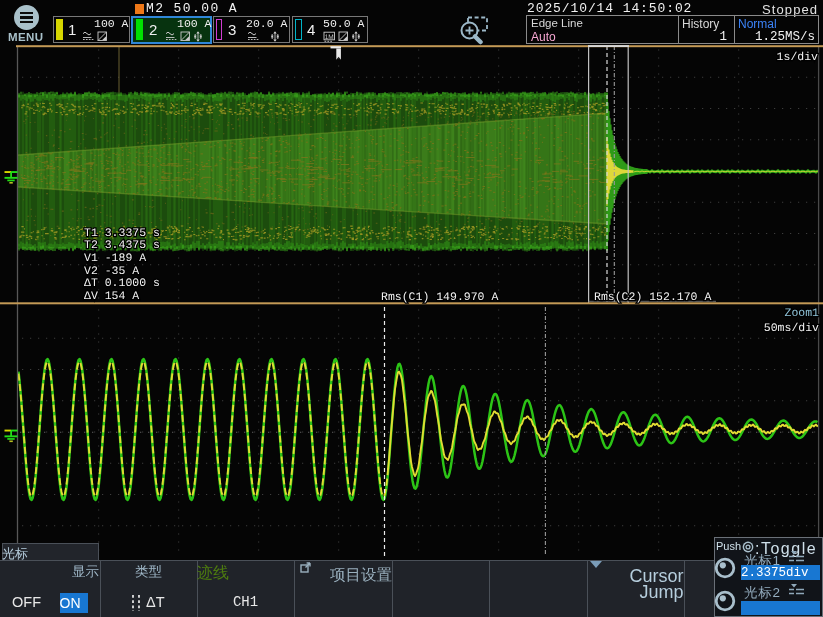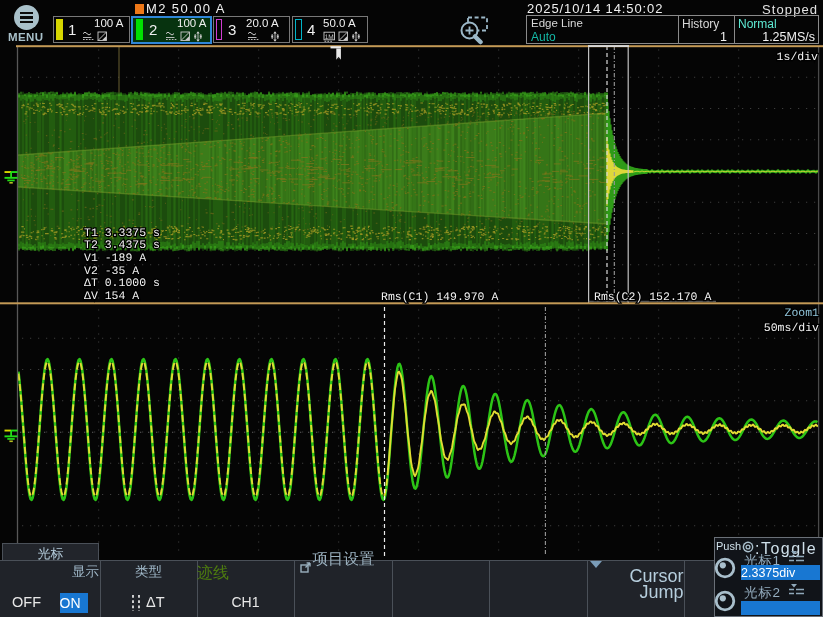--- a/index.html
+++ b/index.html
@@ -1,19 +1,19 @@
 <!DOCTYPE html>
 <html><head><meta charset="utf-8"><style>
 *{margin:0;padding:0;box-sizing:border-box}
 body{filter:grayscale(0.001)}
 svg text{text-rendering:geometricPrecision}
 html,body{width:823px;height:617px;background:#050505;overflow:hidden;position:relative;
 font-family:"Liberation Sans",sans-serif}
 .ab{position:absolute}
-.mono{font-family:Liberation Sans, sans-serif}
+.mono{font-family:Liberation Mono, monospace}
 </style></head><body>
 <svg width="823" height="617" viewBox="0 0 823 617" style="position:absolute;left:0;top:0">
     <path d="M98 50h1.2M98 58h1.2M98 66h1.2M98 74h1.2M98 82h1.2M98 90h1.2M98 98h1.2M98 106h1.2M98 114h1.2M98 122h1.2M98 130h1.2M98 138h1.2M98 146h1.2M98 154h1.2M98 162h1.2M98 170h1.2M98 178h1.2M98 186h1.2M98 194h1.2M98 202h1.2M98 210h1.2M98 218h1.2M98 226h1.2M98 234h1.2M98 242h1.2M98 250h1.2M98 258h1.2M98 266h1.2M98 274h1.2M98 282h1.2M98 290h1.2M98 298h1.2M98 310h1.2M98 318h1.2M98 326h1.2M98 334h1.2M98 342h1.2M98 350h1.2M98 358h1.2M98 366h1.2M98 374h1.2M98 382h1.2M98 390h1.2M98 398h1.2M98 406h1.2M98 414h1.2M98 422h1.2M98 430h1.2M98 438h1.2M98 446h1.2M98 454h1.2M98 462h1.2M98 470h1.2M98 478h1.2M98 486h1.2M98 494h1.2M98 502h1.2M98 510h1.2M98 518h1.2M98 526h1.2M98 534h1.2M98 542h1.2M98 550h1.2M178 50h1.2M178 58h1.2M178 66h1.2M178 74h1.2M178 82h1.2M178 90h1.2M178 98h1.2M178 106h1.2M178 114h1.2M178 122h1.2M178 130h1.2M178 138h1.2M178 146h1.2M178 154h1.2M178 162h1.2M178 170h1.2M178 178h1.2M178 186h1.2M178 194h1.2M178 202h1.2M178 210h1.2M178 218h1.2M178 226h1.2M178 234h1.2M178 242h1.2M178 250h1.2M178 258h1.2M178 266h1.2M178 274h1.2M178 282h1.2M178 290h1.2M178 298h1.2M178 310h1.2M178 318h1.2M178 326h1.2M178 334h1.2M178 342h1.2M178 350h1.2M178 358h1.2M178 366h1.2M178 374h1.2M178 382h1.2M178 390h1.2M178 398h1.2M178 406h1.2M178 414h1.2M178 422h1.2M178 430h1.2M178 438h1.2M178 446h1.2M178 454h1.2M178 462h1.2M178 470h1.2M178 478h1.2M178 486h1.2M178 494h1.2M178 502h1.2M178 510h1.2M178 518h1.2M178 526h1.2M178 534h1.2M178 542h1.2M178 550h1.2M258 50h1.2M258 58h1.2M258 66h1.2M258 74h1.2M258 82h1.2M258 90h1.2M258 98h1.2M258 106h1.2M258 114h1.2M258 122h1.2M258 130h1.2M258 138h1.2M258 146h1.2M258 154h1.2M258 162h1.2M258 170h1.2M258 178h1.2M258 186h1.2M258 194h1.2M258 202h1.2M258 210h1.2M258 218h1.2M258 226h1.2M258 234h1.2M258 242h1.2M258 250h1.2M258 258h1.2M258 266h1.2M258 274h1.2M258 282h1.2M258 290h1.2M258 298h1.2M258 310h1.2M258 318h1.2M258 326h1.2M258 334h1.2M258 342h1.2M258 350h1.2M258 358h1.2M258 366h1.2M258 374h1.2M258 382h1.2M258 390h1.2M258 398h1.2M258 406h1.2M258 414h1.2M258 422h1.2M258 430h1.2M258 438h1.2M258 446h1.2M258 454h1.2M258 462h1.2M258 470h1.2M258 478h1.2M258 486h1.2M258 494h1.2M258 502h1.2M258 510h1.2M258 518h1.2M258 526h1.2M258 534h1.2M258 542h1.2M258 550h1.2M338 50h1.2M338 58h1.2M338 66h1.2M338 74h1.2M338 82h1.2M338 90h1.2M338 98h1.2M338 106h1.2M338 114h1.2M338 122h1.2M338 130h1.2M338 138h1.2M338 146h1.2M338 154h1.2M338 162h1.2M338 170h1.2M338 178h1.2M338 186h1.2M338 194h1.2M338 202h1.2M338 210h1.2M338 218h1.2M338 226h1.2M338 234h1.2M338 242h1.2M338 250h1.2M338 258h1.2M338 266h1.2M338 274h1.2M338 282h1.2M338 290h1.2M338 298h1.2M338 310h1.2M338 318h1.2M338 326h1.2M338 334h1.2M338 342h1.2M338 350h1.2M338 358h1.2M338 366h1.2M338 374h1.2M338 382h1.2M338 390h1.2M338 398h1.2M338 406h1.2M338 414h1.2M338 422h1.2M338 430h1.2M338 438h1.2M338 446h1.2M338 454h1.2M338 462h1.2M338 470h1.2M338 478h1.2M338 486h1.2M338 494h1.2M338 502h1.2M338 510h1.2M338 518h1.2M338 526h1.2M338 534h1.2M338 542h1.2M338 550h1.2M418 50h1.2M418 58h1.2M418 66h1.2M418 74h1.2M418 82h1.2M418 90h1.2M418 98h1.2M418 106h1.2M418 114h1.2M418 122h1.2M418 130h1.2M418 138h1.2M418 146h1.2M418 154h1.2M418 162h1.2M418 170h1.2M418 178h1.2M418 186h1.2M418 194h1.2M418 202h1.2M418 210h1.2M418 218h1.2M418 226h1.2M418 234h1.2M418 242h1.2M418 250h1.2M418 258h1.2M418 266h1.2M418 274h1.2M418 282h1.2M418 290h1.2M418 298h1.2M418 310h1.2M418 318h1.2M418 326h1.2M418 334h1.2M418 342h1.2M418 350h1.2M418 358h1.2M418 366h1.2M418 374h1.2M418 382h1.2M418 390h1.2M418 398h1.2M418 406h1.2M418 414h1.2M418 422h1.2M418 430h1.2M418 438h1.2M418 446h1.2M418 454h1.2M418 462h1.2M418 470h1.2M418 478h1.2M418 486h1.2M418 494h1.2M418 502h1.2M418 510h1.2M418 518h1.2M418 526h1.2M418 534h1.2M418 542h1.2M418 550h1.2M498 50h1.2M498 58h1.2M498 66h1.2M498 74h1.2M498 82h1.2M498 90h1.2M498 98h1.2M498 106h1.2M498 114h1.2M498 122h1.2M498 130h1.2M498 138h1.2M498 146h1.2M498 154h1.2M498 162h1.2M498 170h1.2M498 178h1.2M498 186h1.2M498 194h1.2M498 202h1.2M498 210h1.2M498 218h1.2M498 226h1.2M498 234h1.2M498 242h1.2M498 250h1.2M498 258h1.2M498 266h1.2M498 274h1.2M498 282h1.2M498 290h1.2M498 298h1.2M498 310h1.2M498 318h1.2M498 326h1.2M498 334h1.2M498 342h1.2M498 350h1.2M498 358h1.2M498 366h1.2M498 374h1.2M498 382h1.2M498 390h1.2M498 398h1.2M498 406h1.2M498 414h1.2M498 422h1.2M498 430h1.2M498 438h1.2M498 446h1.2M498 454h1.2M498 462h1.2M498 470h1.2M498 478h1.2M498 486h1.2M498 494h1.2M498 502h1.2M498 510h1.2M498 518h1.2M498 526h1.2M498 534h1.2M498 542h1.2M498 550h1.2M578 50h1.2M578 58h1.2M578 66h1.2M578 74h1.2M578 82h1.2M578 90h1.2M578 98h1.2M578 106h1.2M578 114h1.2M578 122h1.2M578 130h1.2M578 138h1.2M578 146h1.2M578 154h1.2M578 162h1.2M578 170h1.2M578 178h1.2M578 186h1.2M578 194h1.2M578 202h1.2M578 210h1.2M578 218h1.2M578 226h1.2M578 234h1.2M578 242h1.2M578 250h1.2M578 258h1.2M578 266h1.2M578 274h1.2M578 282h1.2M578 290h1.2M578 298h1.2M578 310h1.2M578 318h1.2M578 326h1.2M578 334h1.2M578 342h1.2M578 350h1.2M578 358h1.2M578 366h1.2M578 374h1.2M578 382h1.2M578 390h1.2M578 398h1.2M578 406h1.2M578 414h1.2M578 422h1.2M578 430h1.2M578 438h1.2M578 446h1.2M578 454h1.2M578 462h1.2M578 470h1.2M578 478h1.2M578 486h1.2M578 494h1.2M578 502h1.2M578 510h1.2M578 518h1.2M578 526h1.2M578 534h1.2M578 542h1.2M578 550h1.2M658 50h1.2M658 58h1.2M658 66h1.2M658 74h1.2M658 82h1.2M658 90h1.2M658 98h1.2M658 106h1.2M658 114h1.2M658 122h1.2M658 130h1.2M658 138h1.2M658 146h1.2M658 154h1.2M658 162h1.2M658 170h1.2M658 178h1.2M658 186h1.2M658 194h1.2M658 202h1.2M658 210h1.2M658 218h1.2M658 226h1.2M658 234h1.2M658 242h1.2M658 250h1.2M658 258h1.2M658 266h1.2M658 274h1.2M658 282h1.2M658 290h1.2M658 298h1.2M658 310h1.2M658 318h1.2M658 326h1.2M658 334h1.2M658 342h1.2M658 350h1.2M658 358h1.2M658 366h1.2M658 374h1.2M658 382h1.2M658 390h1.2M658 398h1.2M658 406h1.2M658 414h1.2M658 422h1.2M658 430h1.2M658 438h1.2M658 446h1.2M658 454h1.2M658 462h1.2M658 470h1.2M658 478h1.2M658 486h1.2M658 494h1.2M658 502h1.2M658 510h1.2M658 518h1.2M658 526h1.2M658 534h1.2M658 542h1.2M658 550h1.2M738 50h1.2M738 58h1.2M738 66h1.2M738 74h1.2M738 82h1.2M738 90h1.2M738 98h1.2M738 106h1.2M738 114h1.2M738 122h1.2M738 130h1.2M738 138h1.2M738 146h1.2M738 154h1.2M738 162h1.2M738 170h1.2M738 178h1.2M738 186h1.2M738 194h1.2M738 202h1.2M738 210h1.2M738 218h1.2M738 226h1.2M738 234h1.2M738 242h1.2M738 250h1.2M738 258h1.2M738 266h1.2M738 274h1.2M738 282h1.2M738 290h1.2M738 298h1.2M738 310h1.2M738 318h1.2M738 326h1.2M738 334h1.2M738 342h1.2M738 350h1.2M738 358h1.2M738 366h1.2M738 374h1.2M738 382h1.2M738 390h1.2M738 398h1.2M738 406h1.2M738 414h1.2M738 422h1.2M738 430h1.2M738 438h1.2M738 446h1.2M738 454h1.2M738 462h1.2M738 470h1.2M738 478h1.2M738 486h1.2M738 494h1.2M738 502h1.2M738 510h1.2M738 518h1.2M738 526h1.2M738 534h1.2M738 542h1.2M738 550h1.2M22 77.2h1.2M30 77.2h1.2M38 77.2h1.2M46 77.2h1.2M54 77.2h1.2M62 77.2h1.2M70 77.2h1.2M78 77.2h1.2M86 77.2h1.2M94 77.2h1.2M102 77.2h1.2M110 77.2h1.2M118 77.2h1.2M126 77.2h1.2M134 77.2h1.2M142 77.2h1.2M150 77.2h1.2M158 77.2h1.2M166 77.2h1.2M174 77.2h1.2M182 77.2h1.2M190 77.2h1.2M198 77.2h1.2M206 77.2h1.2M214 77.2h1.2M222 77.2h1.2M230 77.2h1.2M238 77.2h1.2M246 77.2h1.2M254 77.2h1.2M262 77.2h1.2M270 77.2h1.2M278 77.2h1.2M286 77.2h1.2M294 77.2h1.2M302 77.2h1.2M310 77.2h1.2M318 77.2h1.2M326 77.2h1.2M334 77.2h1.2M342 77.2h1.2M350 77.2h1.2M358 77.2h1.2M366 77.2h1.2M374 77.2h1.2M382 77.2h1.2M390 77.2h1.2M398 77.2h1.2M406 77.2h1.2M414 77.2h1.2M422 77.2h1.2M430 77.2h1.2M438 77.2h1.2M446 77.2h1.2M454 77.2h1.2M462 77.2h1.2M470 77.2h1.2M478 77.2h1.2M486 77.2h1.2M494 77.2h1.2M502 77.2h1.2M510 77.2h1.2M518 77.2h1.2M526 77.2h1.2M534 77.2h1.2M542 77.2h1.2M550 77.2h1.2M558 77.2h1.2M566 77.2h1.2M574 77.2h1.2M582 77.2h1.2M590 77.2h1.2M598 77.2h1.2M606 77.2h1.2M614 77.2h1.2M622 77.2h1.2M630 77.2h1.2M638 77.2h1.2M646 77.2h1.2M654 77.2h1.2M662 77.2h1.2M670 77.2h1.2M678 77.2h1.2M686 77.2h1.2M694 77.2h1.2M702 77.2h1.2M710 77.2h1.2M718 77.2h1.2M726 77.2h1.2M734 77.2h1.2M742 77.2h1.2M750 77.2h1.2M758 77.2h1.2M766 77.2h1.2M774 77.2h1.2M782 77.2h1.2M790 77.2h1.2M798 77.2h1.2M806 77.2h1.2M814 77.2h1.2M22 108.5h1.2M30 108.5h1.2M38 108.5h1.2M46 108.5h1.2M54 108.5h1.2M62 108.5h1.2M70 108.5h1.2M78 108.5h1.2M86 108.5h1.2M94 108.5h1.2M102 108.5h1.2M110 108.5h1.2M118 108.5h1.2M126 108.5h1.2M134 108.5h1.2M142 108.5h1.2M150 108.5h1.2M158 108.5h1.2M166 108.5h1.2M174 108.5h1.2M182 108.5h1.2M190 108.5h1.2M198 108.5h1.2M206 108.5h1.2M214 108.5h1.2M222 108.5h1.2M230 108.5h1.2M238 108.5h1.2M246 108.5h1.2M254 108.5h1.2M262 108.5h1.2M270 108.5h1.2M278 108.5h1.2M286 108.5h1.2M294 108.5h1.2M302 108.5h1.2M310 108.5h1.2M318 108.5h1.2M326 108.5h1.2M334 108.5h1.2M342 108.5h1.2M350 108.5h1.2M358 108.5h1.2M366 108.5h1.2M374 108.5h1.2M382 108.5h1.2M390 108.5h1.2M398 108.5h1.2M406 108.5h1.2M414 108.5h1.2M422 108.5h1.2M430 108.5h1.2M438 108.5h1.2M446 108.5h1.2M454 108.5h1.2M462 108.5h1.2M470 108.5h1.2M478 108.5h1.2M486 108.5h1.2M494 108.5h1.2M502 108.5h1.2M510 108.5h1.2M518 108.5h1.2M526 108.5h1.2M534 108.5h1.2M542 108.5h1.2M550 108.5h1.2M558 108.5h1.2M566 108.5h1.2M574 108.5h1.2M582 108.5h1.2M590 108.5h1.2M598 108.5h1.2M606 108.5h1.2M614 108.5h1.2M622 108.5h1.2M630 108.5h1.2M638 108.5h1.2M646 108.5h1.2M654 108.5h1.2M662 108.5h1.2M670 108.5h1.2M678 108.5h1.2M686 108.5h1.2M694 108.5h1.2M702 108.5h1.2M710 108.5h1.2M718 108.5h1.2M726 108.5h1.2M734 108.5h1.2M742 108.5h1.2M750 108.5h1.2M758 108.5h1.2M766 108.5h1.2M774 108.5h1.2M782 108.5h1.2M790 108.5h1.2M798 108.5h1.2M806 108.5h1.2M814 108.5h1.2M22 139.8h1.2M30 139.8h1.2M38 139.8h1.2M46 139.8h1.2M54 139.8h1.2M62 139.8h1.2M70 139.8h1.2M78 139.8h1.2M86 139.8h1.2M94 139.8h1.2M102 139.8h1.2M110 139.8h1.2M118 139.8h1.2M126 139.8h1.2M134 139.8h1.2M142 139.8h1.2M150 139.8h1.2M158 139.8h1.2M166 139.8h1.2M174 139.8h1.2M182 139.8h1.2M190 139.8h1.2M198 139.8h1.2M206 139.8h1.2M214 139.8h1.2M222 139.8h1.2M230 139.8h1.2M238 139.8h1.2M246 139.8h1.2M254 139.8h1.2M262 139.8h1.2M270 139.8h1.2M278 139.8h1.2M286 139.8h1.2M294 139.8h1.2M302 139.8h1.2M310 139.8h1.2M318 139.8h1.2M326 139.8h1.2M334 139.8h1.2M342 139.8h1.2M350 139.8h1.2M358 139.8h1.2M366 139.8h1.2M374 139.8h1.2M382 139.8h1.2M390 139.8h1.2M398 139.8h1.2M406 139.8h1.2M414 139.8h1.2M422 139.8h1.2M430 139.8h1.2M438 139.8h1.2M446 139.8h1.2M454 139.8h1.2M462 139.8h1.2M470 139.8h1.2M478 139.8h1.2M486 139.8h1.2M494 139.8h1.2M502 139.8h1.2M510 139.8h1.2M518 139.8h1.2M526 139.8h1.2M534 139.8h1.2M542 139.8h1.2M550 139.8h1.2M558 139.8h1.2M566 139.8h1.2M574 139.8h1.2M582 139.8h1.2M590 139.8h1.2M598 139.8h1.2M606 139.8h1.2M614 139.8h1.2M622 139.8h1.2M630 139.8h1.2M638 139.8h1.2M646 139.8h1.2M654 139.8h1.2M662 139.8h1.2M670 139.8h1.2M678 139.8h1.2M686 139.8h1.2M694 139.8h1.2M702 139.8h1.2M710 139.8h1.2M718 139.8h1.2M726 139.8h1.2M734 139.8h1.2M742 139.8h1.2M750 139.8h1.2M758 139.8h1.2M766 139.8h1.2M774 139.8h1.2M782 139.8h1.2M790 139.8h1.2M798 139.8h1.2M806 139.8h1.2M814 139.8h1.2M22 171h1.2M30 171h1.2M38 171h1.2M46 171h1.2M54 171h1.2M62 171h1.2M70 171h1.2M78 171h1.2M86 171h1.2M94 171h1.2M102 171h1.2M110 171h1.2M118 171h1.2M126 171h1.2M134 171h1.2M142 171h1.2M150 171h1.2M158 171h1.2M166 171h1.2M174 171h1.2M182 171h1.2M190 171h1.2M198 171h1.2M206 171h1.2M214 171h1.2M222 171h1.2M230 171h1.2M238 171h1.2M246 171h1.2M254 171h1.2M262 171h1.2M270 171h1.2M278 171h1.2M286 171h1.2M294 171h1.2M302 171h1.2M310 171h1.2M318 171h1.2M326 171h1.2M334 171h1.2M342 171h1.2M350 171h1.2M358 171h1.2M366 171h1.2M374 171h1.2M382 171h1.2M390 171h1.2M398 171h1.2M406 171h1.2M414 171h1.2M422 171h1.2M430 171h1.2M438 171h1.2M446 171h1.2M454 171h1.2M462 171h1.2M470 171h1.2M478 171h1.2M486 171h1.2M494 171h1.2M502 171h1.2M510 171h1.2M518 171h1.2M526 171h1.2M534 171h1.2M542 171h1.2M550 171h1.2M558 171h1.2M566 171h1.2M574 171h1.2M582 171h1.2M590 171h1.2M598 171h1.2M606 171h1.2M614 171h1.2M622 171h1.2M630 171h1.2M638 171h1.2M646 171h1.2M654 171h1.2M662 171h1.2M670 171h1.2M678 171h1.2M686 171h1.2M694 171h1.2M702 171h1.2M710 171h1.2M718 171h1.2M726 171h1.2M734 171h1.2M742 171h1.2M750 171h1.2M758 171h1.2M766 171h1.2M774 171h1.2M782 171h1.2M790 171h1.2M798 171h1.2M806 171h1.2M814 171h1.2M22 202.2h1.2M30 202.2h1.2M38 202.2h1.2M46 202.2h1.2M54 202.2h1.2M62 202.2h1.2M70 202.2h1.2M78 202.2h1.2M86 202.2h1.2M94 202.2h1.2M102 202.2h1.2M110 202.2h1.2M118 202.2h1.2M126 202.2h1.2M134 202.2h1.2M142 202.2h1.2M150 202.2h1.2M158 202.2h1.2M166 202.2h1.2M174 202.2h1.2M182 202.2h1.2M190 202.2h1.2M198 202.2h1.2M206 202.2h1.2M214 202.2h1.2M222 202.2h1.2M230 202.2h1.2M238 202.2h1.2M246 202.2h1.2M254 202.2h1.2M262 202.2h1.2M270 202.2h1.2M278 202.2h1.2M286 202.2h1.2M294 202.2h1.2M302 202.2h1.2M310 202.2h1.2M318 202.2h1.2M326 202.2h1.2M334 202.2h1.2M342 202.2h1.2M350 202.2h1.2M358 202.2h1.2M366 202.2h1.2M374 202.2h1.2M382 202.2h1.2M390 202.2h1.2M398 202.2h1.2M406 202.2h1.2M414 202.2h1.2M422 202.2h1.2M430 202.2h1.2M438 202.2h1.2M446 202.2h1.2M454 202.2h1.2M462 202.2h1.2M470 202.2h1.2M478 202.2h1.2M486 202.2h1.2M494 202.2h1.2M502 202.2h1.2M510 202.2h1.2M518 202.2h1.2M526 202.2h1.2M534 202.2h1.2M542 202.2h1.2M550 202.2h1.2M558 202.2h1.2M566 202.2h1.2M574 202.2h1.2M582 202.2h1.2M590 202.2h1.2M598 202.2h1.2M606 202.2h1.2M614 202.2h1.2M622 202.2h1.2M630 202.2h1.2M638 202.2h1.2M646 202.2h1.2M654 202.2h1.2M662 202.2h1.2M670 202.2h1.2M678 202.2h1.2M686 202.2h1.2M694 202.2h1.2M702 202.2h1.2M710 202.2h1.2M718 202.2h1.2M726 202.2h1.2M734 202.2h1.2M742 202.2h1.2M750 202.2h1.2M758 202.2h1.2M766 202.2h1.2M774 202.2h1.2M782 202.2h1.2M790 202.2h1.2M798 202.2h1.2M806 202.2h1.2M814 202.2h1.2M22 233.5h1.2M30 233.5h1.2M38 233.5h1.2M46 233.5h1.2M54 233.5h1.2M62 233.5h1.2M70 233.5h1.2M78 233.5h1.2M86 233.5h1.2M94 233.5h1.2M102 233.5h1.2M110 233.5h1.2M118 233.5h1.2M126 233.5h1.2M134 233.5h1.2M142 233.5h1.2M150 233.5h1.2M158 233.5h1.2M166 233.5h1.2M174 233.5h1.2M182 233.5h1.2M190 233.5h1.2M198 233.5h1.2M206 233.5h1.2M214 233.5h1.2M222 233.5h1.2M230 233.5h1.2M238 233.5h1.2M246 233.5h1.2M254 233.5h1.2M262 233.5h1.2M270 233.5h1.2M278 233.5h1.2M286 233.5h1.2M294 233.5h1.2M302 233.5h1.2M310 233.5h1.2M318 233.5h1.2M326 233.5h1.2M334 233.5h1.2M342 233.5h1.2M350 233.5h1.2M358 233.5h1.2M366 233.5h1.2M374 233.5h1.2M382 233.5h1.2M390 233.5h1.2M398 233.5h1.2M406 233.5h1.2M414 233.5h1.2M422 233.5h1.2M430 233.5h1.2M438 233.5h1.2M446 233.5h1.2M454 233.5h1.2M462 233.5h1.2M470 233.5h1.2M478 233.5h1.2M486 233.5h1.2M494 233.5h1.2M502 233.5h1.2M510 233.5h1.2M518 233.5h1.2M526 233.5h1.2M534 233.5h1.2M542 233.5h1.2M550 233.5h1.2M558 233.5h1.2M566 233.5h1.2M574 233.5h1.2M582 233.5h1.2M590 233.5h1.2M598 233.5h1.2M606 233.5h1.2M614 233.5h1.2M622 233.5h1.2M630 233.5h1.2M638 233.5h1.2M646 233.5h1.2M654 233.5h1.2M662 233.5h1.2M670 233.5h1.2M678 233.5h1.2M686 233.5h1.2M694 233.5h1.2M702 233.5h1.2M710 233.5h1.2M718 233.5h1.2M726 233.5h1.2M734 233.5h1.2M742 233.5h1.2M750 233.5h1.2M758 233.5h1.2M766 233.5h1.2M774 233.5h1.2M782 233.5h1.2M790 233.5h1.2M798 233.5h1.2M806 233.5h1.2M814 233.5h1.2M22 264.8h1.2M30 264.8h1.2M38 264.8h1.2M46 264.8h1.2M54 264.8h1.2M62 264.8h1.2M70 264.8h1.2M78 264.8h1.2M86 264.8h1.2M94 264.8h1.2M102 264.8h1.2M110 264.8h1.2M118 264.8h1.2M126 264.8h1.2M134 264.8h1.2M142 264.8h1.2M150 264.8h1.2M158 264.8h1.2M166 264.8h1.2M174 264.8h1.2M182 264.8h1.2M190 264.8h1.2M198 264.8h1.2M206 264.8h1.2M214 264.8h1.2M222 264.8h1.2M230 264.8h1.2M238 264.8h1.2M246 264.8h1.2M254 264.8h1.2M262 264.8h1.2M270 264.8h1.2M278 264.8h1.2M286 264.8h1.2M294 264.8h1.2M302 264.8h1.2M310 264.8h1.2M318 264.8h1.2M326 264.8h1.2M334 264.8h1.2M342 264.8h1.2M350 264.8h1.2M358 264.8h1.2M366 264.8h1.2M374 264.8h1.2M382 264.8h1.2M390 264.8h1.2M398 264.8h1.2M406 264.8h1.2M414 264.8h1.2M422 264.8h1.2M430 264.8h1.2M438 264.8h1.2M446 264.8h1.2M454 264.8h1.2M462 264.8h1.2M470 264.8h1.2M478 264.8h1.2M486 264.8h1.2M494 264.8h1.2M502 264.8h1.2M510 264.8h1.2M518 264.8h1.2M526 264.8h1.2M534 264.8h1.2M542 264.8h1.2M550 264.8h1.2M558 264.8h1.2M566 264.8h1.2M574 264.8h1.2M582 264.8h1.2M590 264.8h1.2M598 264.8h1.2M606 264.8h1.2M614 264.8h1.2M622 264.8h1.2M630 264.8h1.2M638 264.8h1.2M646 264.8h1.2M654 264.8h1.2M662 264.8h1.2M670 264.8h1.2M678 264.8h1.2M686 264.8h1.2M694 264.8h1.2M702 264.8h1.2M710 264.8h1.2M718 264.8h1.2M726 264.8h1.2M734 264.8h1.2M742 264.8h1.2M750 264.8h1.2M758 264.8h1.2M766 264.8h1.2M774 264.8h1.2M782 264.8h1.2M790 264.8h1.2M798 264.8h1.2M806 264.8h1.2M814 264.8h1.2M22 338.2h1.2M30 338.2h1.2M38 338.2h1.2M46 338.2h1.2M54 338.2h1.2M62 338.2h1.2M70 338.2h1.2M78 338.2h1.2M86 338.2h1.2M94 338.2h1.2M102 338.2h1.2M110 338.2h1.2M118 338.2h1.2M126 338.2h1.2M134 338.2h1.2M142 338.2h1.2M150 338.2h1.2M158 338.2h1.2M166 338.2h1.2M174 338.2h1.2M182 338.2h1.2M190 338.2h1.2M198 338.2h1.2M206 338.2h1.2M214 338.2h1.2M222 338.2h1.2M230 338.2h1.2M238 338.2h1.2M246 338.2h1.2M254 338.2h1.2M262 338.2h1.2M270 338.2h1.2M278 338.2h1.2M286 338.2h1.2M294 338.2h1.2M302 338.2h1.2M310 338.2h1.2M318 338.2h1.2M326 338.2h1.2M334 338.2h1.2M342 338.2h1.2M350 338.2h1.2M358 338.2h1.2M366 338.2h1.2M374 338.2h1.2M382 338.2h1.2M390 338.2h1.2M398 338.2h1.2M406 338.2h1.2M414 338.2h1.2M422 338.2h1.2M430 338.2h1.2M438 338.2h1.2M446 338.2h1.2M454 338.2h1.2M462 338.2h1.2M470 338.2h1.2M478 338.2h1.2M486 338.2h1.2M494 338.2h1.2M502 338.2h1.2M510 338.2h1.2M518 338.2h1.2M526 338.2h1.2M534 338.2h1.2M542 338.2h1.2M550 338.2h1.2M558 338.2h1.2M566 338.2h1.2M574 338.2h1.2M582 338.2h1.2M590 338.2h1.2M598 338.2h1.2M606 338.2h1.2M614 338.2h1.2M622 338.2h1.2M630 338.2h1.2M638 338.2h1.2M646 338.2h1.2M654 338.2h1.2M662 338.2h1.2M670 338.2h1.2M678 338.2h1.2M686 338.2h1.2M694 338.2h1.2M702 338.2h1.2M710 338.2h1.2M718 338.2h1.2M726 338.2h1.2M734 338.2h1.2M742 338.2h1.2M750 338.2h1.2M758 338.2h1.2M766 338.2h1.2M774 338.2h1.2M782 338.2h1.2M790 338.2h1.2M798 338.2h1.2M806 338.2h1.2M814 338.2h1.2M22 369.5h1.2M30 369.5h1.2M38 369.5h1.2M46 369.5h1.2M54 369.5h1.2M62 369.5h1.2M70 369.5h1.2M78 369.5h1.2M86 369.5h1.2M94 369.5h1.2M102 369.5h1.2M110 369.5h1.2M118 369.5h1.2M126 369.5h1.2M134 369.5h1.2M142 369.5h1.2M150 369.5h1.2M158 369.5h1.2M166 369.5h1.2M174 369.5h1.2M182 369.5h1.2M190 369.5h1.2M198 369.5h1.2M206 369.5h1.2M214 369.5h1.2M222 369.5h1.2M230 369.5h1.2M238 369.5h1.2M246 369.5h1.2M254 369.5h1.2M262 369.5h1.2M270 369.5h1.2M278 369.5h1.2M286 369.5h1.2M294 369.5h1.2M302 369.5h1.2M310 369.5h1.2M318 369.5h1.2M326 369.5h1.2M334 369.5h1.2M342 369.5h1.2M350 369.5h1.2M358 369.5h1.2M366 369.5h1.2M374 369.5h1.2M382 369.5h1.2M390 369.5h1.2M398 369.5h1.2M406 369.5h1.2M414 369.5h1.2M422 369.5h1.2M430 369.5h1.2M438 369.5h1.2M446 369.5h1.2M454 369.5h1.2M462 369.5h1.2M470 369.5h1.2M478 369.5h1.2M486 369.5h1.2M494 369.5h1.2M502 369.5h1.2M510 369.5h1.2M518 369.5h1.2M526 369.5h1.2M534 369.5h1.2M542 369.5h1.2M550 369.5h1.2M558 369.5h1.2M566 369.5h1.2M574 369.5h1.2M582 369.5h1.2M590 369.5h1.2M598 369.5h1.2M606 369.5h1.2M614 369.5h1.2M622 369.5h1.2M630 369.5h1.2M638 369.5h1.2M646 369.5h1.2M654 369.5h1.2M662 369.5h1.2M670 369.5h1.2M678 369.5h1.2M686 369.5h1.2M694 369.5h1.2M702 369.5h1.2M710 369.5h1.2M718 369.5h1.2M726 369.5h1.2M734 369.5h1.2M742 369.5h1.2M750 369.5h1.2M758 369.5h1.2M766 369.5h1.2M774 369.5h1.2M782 369.5h1.2M790 369.5h1.2M798 369.5h1.2M806 369.5h1.2M814 369.5h1.2M22 400.8h1.2M30 400.8h1.2M38 400.8h1.2M46 400.8h1.2M54 400.8h1.2M62 400.8h1.2M70 400.8h1.2M78 400.8h1.2M86 400.8h1.2M94 400.8h1.2M102 400.8h1.2M110 400.8h1.2M118 400.8h1.2M126 400.8h1.2M134 400.8h1.2M142 400.8h1.2M150 400.8h1.2M158 400.8h1.2M166 400.8h1.2M174 400.8h1.2M182 400.8h1.2M190 400.8h1.2M198 400.8h1.2M206 400.8h1.2M214 400.8h1.2M222 400.8h1.2M230 400.8h1.2M238 400.8h1.2M246 400.8h1.2M254 400.8h1.2M262 400.8h1.2M270 400.8h1.2M278 400.8h1.2M286 400.8h1.2M294 400.8h1.2M302 400.8h1.2M310 400.8h1.2M318 400.8h1.2M326 400.8h1.2M334 400.8h1.2M342 400.8h1.2M350 400.8h1.2M358 400.8h1.2M366 400.8h1.2M374 400.8h1.2M382 400.8h1.2M390 400.8h1.2M398 400.8h1.2M406 400.8h1.2M414 400.8h1.2M422 400.8h1.2M430 400.8h1.2M438 400.8h1.2M446 400.8h1.2M454 400.8h1.2M462 400.8h1.2M470 400.8h1.2M478 400.8h1.2M486 400.8h1.2M494 400.8h1.2M502 400.8h1.2M510 400.8h1.2M518 400.8h1.2M526 400.8h1.2M534 400.8h1.2M542 400.8h1.2M550 400.8h1.2M558 400.8h1.2M566 400.8h1.2M574 400.8h1.2M582 400.8h1.2M590 400.8h1.2M598 400.8h1.2M606 400.8h1.2M614 400.8h1.2M622 400.8h1.2M630 400.8h1.2M638 400.8h1.2M646 400.8h1.2M654 400.8h1.2M662 400.8h1.2M670 400.8h1.2M678 400.8h1.2M686 400.8h1.2M694 400.8h1.2M702 400.8h1.2M710 400.8h1.2M718 400.8h1.2M726 400.8h1.2M734 400.8h1.2M742 400.8h1.2M750 400.8h1.2M758 400.8h1.2M766 400.8h1.2M774 400.8h1.2M782 400.8h1.2M790 400.8h1.2M798 400.8h1.2M806 400.8h1.2M814 400.8h1.2M22 432h1.2M30 432h1.2M38 432h1.2M46 432h1.2M54 432h1.2M62 432h1.2M70 432h1.2M78 432h1.2M86 432h1.2M94 432h1.2M102 432h1.2M110 432h1.2M118 432h1.2M126 432h1.2M134 432h1.2M142 432h1.2M150 432h1.2M158 432h1.2M166 432h1.2M174 432h1.2M182 432h1.2M190 432h1.2M198 432h1.2M206 432h1.2M214 432h1.2M222 432h1.2M230 432h1.2M238 432h1.2M246 432h1.2M254 432h1.2M262 432h1.2M270 432h1.2M278 432h1.2M286 432h1.2M294 432h1.2M302 432h1.2M310 432h1.2M318 432h1.2M326 432h1.2M334 432h1.2M342 432h1.2M350 432h1.2M358 432h1.2M366 432h1.2M374 432h1.2M382 432h1.2M390 432h1.2M398 432h1.2M406 432h1.2M414 432h1.2M422 432h1.2M430 432h1.2M438 432h1.2M446 432h1.2M454 432h1.2M462 432h1.2M470 432h1.2M478 432h1.2M486 432h1.2M494 432h1.2M502 432h1.2M510 432h1.2M518 432h1.2M526 432h1.2M534 432h1.2M542 432h1.2M550 432h1.2M558 432h1.2M566 432h1.2M574 432h1.2M582 432h1.2M590 432h1.2M598 432h1.2M606 432h1.2M614 432h1.2M622 432h1.2M630 432h1.2M638 432h1.2M646 432h1.2M654 432h1.2M662 432h1.2M670 432h1.2M678 432h1.2M686 432h1.2M694 432h1.2M702 432h1.2M710 432h1.2M718 432h1.2M726 432h1.2M734 432h1.2M742 432h1.2M750 432h1.2M758 432h1.2M766 432h1.2M774 432h1.2M782 432h1.2M790 432h1.2M798 432h1.2M806 432h1.2M814 432h1.2M22 463.2h1.2M30 463.2h1.2M38 463.2h1.2M46 463.2h1.2M54 463.2h1.2M62 463.2h1.2M70 463.2h1.2M78 463.2h1.2M86 463.2h1.2M94 463.2h1.2M102 463.2h1.2M110 463.2h1.2M118 463.2h1.2M126 463.2h1.2M134 463.2h1.2M142 463.2h1.2M150 463.2h1.2M158 463.2h1.2M166 463.2h1.2M174 463.2h1.2M182 463.2h1.2M190 463.2h1.2M198 463.2h1.2M206 463.2h1.2M214 463.2h1.2M222 463.2h1.2M230 463.2h1.2M238 463.2h1.2M246 463.2h1.2M254 463.2h1.2M262 463.2h1.2M270 463.2h1.2M278 463.2h1.2M286 463.2h1.2M294 463.2h1.2M302 463.2h1.2M310 463.2h1.2M318 463.2h1.2M326 463.2h1.2M334 463.2h1.2M342 463.2h1.2M350 463.2h1.2M358 463.2h1.2M366 463.2h1.2M374 463.2h1.2M382 463.2h1.2M390 463.2h1.2M398 463.2h1.2M406 463.2h1.2M414 463.2h1.2M422 463.2h1.2M430 463.2h1.2M438 463.2h1.2M446 463.2h1.2M454 463.2h1.2M462 463.2h1.2M470 463.2h1.2M478 463.2h1.2M486 463.2h1.2M494 463.2h1.2M502 463.2h1.2M510 463.2h1.2M518 463.2h1.2M526 463.2h1.2M534 463.2h1.2M542 463.2h1.2M550 463.2h1.2M558 463.2h1.2M566 463.2h1.2M574 463.2h1.2M582 463.2h1.2M590 463.2h1.2M598 463.2h1.2M606 463.2h1.2M614 463.2h1.2M622 463.2h1.2M630 463.2h1.2M638 463.2h1.2M646 463.2h1.2M654 463.2h1.2M662 463.2h1.2M670 463.2h1.2M678 463.2h1.2M686 463.2h1.2M694 463.2h1.2M702 463.2h1.2M710 463.2h1.2M718 463.2h1.2M726 463.2h1.2M734 463.2h1.2M742 463.2h1.2M750 463.2h1.2M758 463.2h1.2M766 463.2h1.2M774 463.2h1.2M782 463.2h1.2M790 463.2h1.2M798 463.2h1.2M806 463.2h1.2M814 463.2h1.2M22 494.5h1.2M30 494.5h1.2M38 494.5h1.2M46 494.5h1.2M54 494.5h1.2M62 494.5h1.2M70 494.5h1.2M78 494.5h1.2M86 494.5h1.2M94 494.5h1.2M102 494.5h1.2M110 494.5h1.2M118 494.5h1.2M126 494.5h1.2M134 494.5h1.2M142 494.5h1.2M150 494.5h1.2M158 494.5h1.2M166 494.5h1.2M174 494.5h1.2M182 494.5h1.2M190 494.5h1.2M198 494.5h1.2M206 494.5h1.2M214 494.5h1.2M222 494.5h1.2M230 494.5h1.2M238 494.5h1.2M246 494.5h1.2M254 494.5h1.2M262 494.5h1.2M270 494.5h1.2M278 494.5h1.2M286 494.5h1.2M294 494.5h1.2M302 494.5h1.2M310 494.5h1.2M318 494.5h1.2M326 494.5h1.2M334 494.5h1.2M342 494.5h1.2M350 494.5h1.2M358 494.5h1.2M366 494.5h1.2M374 494.5h1.2M382 494.5h1.2M390 494.5h1.2M398 494.5h1.2M406 494.5h1.2M414 494.5h1.2M422 494.5h1.2M430 494.5h1.2M438 494.5h1.2M446 494.5h1.2M454 494.5h1.2M462 494.5h1.2M470 494.5h1.2M478 494.5h1.2M486 494.5h1.2M494 494.5h1.2M502 494.5h1.2M510 494.5h1.2M518 494.5h1.2M526 494.5h1.2M534 494.5h1.2M542 494.5h1.2M550 494.5h1.2M558 494.5h1.2M566 494.5h1.2M574 494.5h1.2M582 494.5h1.2M590 494.5h1.2M598 494.5h1.2M606 494.5h1.2M614 494.5h1.2M622 494.5h1.2M630 494.5h1.2M638 494.5h1.2M646 494.5h1.2M654 494.5h1.2M662 494.5h1.2M670 494.5h1.2M678 494.5h1.2M686 494.5h1.2M694 494.5h1.2M702 494.5h1.2M710 494.5h1.2M718 494.5h1.2M726 494.5h1.2M734 494.5h1.2M742 494.5h1.2M750 494.5h1.2M758 494.5h1.2M766 494.5h1.2M774 494.5h1.2M782 494.5h1.2M790 494.5h1.2M798 494.5h1.2M806 494.5h1.2M814 494.5h1.2M22 525.8h1.2M30 525.8h1.2M38 525.8h1.2M46 525.8h1.2M54 525.8h1.2M62 525.8h1.2M70 525.8h1.2M78 525.8h1.2M86 525.8h1.2M94 525.8h1.2M102 525.8h1.2M110 525.8h1.2M118 525.8h1.2M126 525.8h1.2M134 525.8h1.2M142 525.8h1.2M150 525.8h1.2M158 525.8h1.2M166 525.8h1.2M174 525.8h1.2M182 525.8h1.2M190 525.8h1.2M198 525.8h1.2M206 525.8h1.2M214 525.8h1.2M222 525.8h1.2M230 525.8h1.2M238 525.8h1.2M246 525.8h1.2M254 525.8h1.2M262 525.8h1.2M270 525.8h1.2M278 525.8h1.2M286 525.8h1.2M294 525.8h1.2M302 525.8h1.2M310 525.8h1.2M318 525.8h1.2M326 525.8h1.2M334 525.8h1.2M342 525.8h1.2M350 525.8h1.2M358 525.8h1.2M366 525.8h1.2M374 525.8h1.2M382 525.8h1.2M390 525.8h1.2M398 525.8h1.2M406 525.8h1.2M414 525.8h1.2M422 525.8h1.2M430 525.8h1.2M438 525.8h1.2M446 525.8h1.2M454 525.8h1.2M462 525.8h1.2M470 525.8h1.2M478 525.8h1.2M486 525.8h1.2M494 525.8h1.2M502 525.8h1.2M510 525.8h1.2M518 525.8h1.2M526 525.8h1.2M534 525.8h1.2M542 525.8h1.2M550 525.8h1.2M558 525.8h1.2M566 525.8h1.2M574 525.8h1.2M582 525.8h1.2M590 525.8h1.2M598 525.8h1.2M606 525.8h1.2M614 525.8h1.2M622 525.8h1.2M630 525.8h1.2M638 525.8h1.2M646 525.8h1.2M654 525.8h1.2M662 525.8h1.2M670 525.8h1.2M678 525.8h1.2M686 525.8h1.2M694 525.8h1.2M702 525.8h1.2M710 525.8h1.2M718 525.8h1.2M726 525.8h1.2M734 525.8h1.2M742 525.8h1.2M750 525.8h1.2M758 525.8h1.2M766 525.8h1.2M774 525.8h1.2M782 525.8h1.2M790 525.8h1.2M798 525.8h1.2M806 525.8h1.2M814 525.8h1.2" stroke="#3d3d3d" stroke-width="1.1" fill="none"></path>
     <path d="M20 171.2h1.3M28 171.2h1.3M36 171.2h1.3M44 171.2h1.3M52 171.2h1.3M60 171.2h1.3M68 171.2h1.3M76 171.2h1.3M84 171.2h1.3M92 171.2h1.3M100 171.2h1.3M108 171.2h1.3M116 171.2h1.3M124 171.2h1.3M132 171.2h1.3M140 171.2h1.3M148 171.2h1.3M156 171.2h1.3M164 171.2h1.3M172 171.2h1.3M180 171.2h1.3M188 171.2h1.3M196 171.2h1.3M204 171.2h1.3M212 171.2h1.3M220 171.2h1.3M228 171.2h1.3M236 171.2h1.3M244 171.2h1.3M252 171.2h1.3M260 171.2h1.3M268 171.2h1.3M276 171.2h1.3M284 171.2h1.3M292 171.2h1.3M300 171.2h1.3M308 171.2h1.3M316 171.2h1.3M324 171.2h1.3M332 171.2h1.3M340 171.2h1.3M348 171.2h1.3M356 171.2h1.3M364 171.2h1.3M372 171.2h1.3M380 171.2h1.3M388 171.2h1.3M396 171.2h1.3M404 171.2h1.3M412 171.2h1.3M420 171.2h1.3M428 171.2h1.3M436 171.2h1.3M444 171.2h1.3M452 171.2h1.3M460 171.2h1.3M468 171.2h1.3M476 171.2h1.3M484 171.2h1.3M492 171.2h1.3M500 171.2h1.3M508 171.2h1.3M516 171.2h1.3M524 171.2h1.3M532 171.2h1.3M540 171.2h1.3M548 171.2h1.3M556 171.2h1.3M564 171.2h1.3M572 171.2h1.3M580 171.2h1.3M588 171.2h1.3M596 171.2h1.3M604 171.2h1.3M612 171.2h1.3M620 171.2h1.3M628 171.2h1.3M636 171.2h1.3M644 171.2h1.3M652 171.2h1.3M660 171.2h1.3M668 171.2h1.3M676 171.2h1.3M684 171.2h1.3M692 171.2h1.3M700 171.2h1.3M708 171.2h1.3M716 171.2h1.3M724 171.2h1.3M732 171.2h1.3M740 171.2h1.3M748 171.2h1.3M756 171.2h1.3M764 171.2h1.3M772 171.2h1.3M780 171.2h1.3M788 171.2h1.3M796 171.2h1.3M804 171.2h1.3M812 171.2h1.3M20 432.2h1.3M28 432.2h1.3M36 432.2h1.3M44 432.2h1.3M52 432.2h1.3M60 432.2h1.3M68 432.2h1.3M76 432.2h1.3M84 432.2h1.3M92 432.2h1.3M100 432.2h1.3M108 432.2h1.3M116 432.2h1.3M124 432.2h1.3M132 432.2h1.3M140 432.2h1.3M148 432.2h1.3M156 432.2h1.3M164 432.2h1.3M172 432.2h1.3M180 432.2h1.3M188 432.2h1.3M196 432.2h1.3M204 432.2h1.3M212 432.2h1.3M220 432.2h1.3M228 432.2h1.3M236 432.2h1.3M244 432.2h1.3M252 432.2h1.3M260 432.2h1.3M268 432.2h1.3M276 432.2h1.3M284 432.2h1.3M292 432.2h1.3M300 432.2h1.3M308 432.2h1.3M316 432.2h1.3M324 432.2h1.3M332 432.2h1.3M340 432.2h1.3M348 432.2h1.3M356 432.2h1.3M364 432.2h1.3M372 432.2h1.3M380 432.2h1.3M388 432.2h1.3M396 432.2h1.3M404 432.2h1.3M412 432.2h1.3M420 432.2h1.3M428 432.2h1.3M436 432.2h1.3M444 432.2h1.3M452 432.2h1.3M460 432.2h1.3M468 432.2h1.3M476 432.2h1.3M484 432.2h1.3M492 432.2h1.3M500 432.2h1.3M508 432.2h1.3M516 432.2h1.3M524 432.2h1.3M532 432.2h1.3M540 432.2h1.3M548 432.2h1.3M556 432.2h1.3M564 432.2h1.3M572 432.2h1.3M580 432.2h1.3M588 432.2h1.3M596 432.2h1.3M604 432.2h1.3M612 432.2h1.3M620 432.2h1.3M628 432.2h1.3M636 432.2h1.3M644 432.2h1.3M652 432.2h1.3M660 432.2h1.3M668 432.2h1.3M676 432.2h1.3M684 432.2h1.3M692 432.2h1.3M700 432.2h1.3M708 432.2h1.3M716 432.2h1.3M724 432.2h1.3M732 432.2h1.3M740 432.2h1.3M748 432.2h1.3M756 432.2h1.3M764 432.2h1.3M772 432.2h1.3M780 432.2h1.3M788 432.2h1.3M796 432.2h1.3M804 432.2h1.3M812 432.2h1.3" stroke="#606060" stroke-width="1.1" fill="none"></path>
     <path d="M119 46V112" stroke="#6b6132" stroke-width="1"></path>
     <rect x="18" y="95" width="590" height="153" fill="#16380b"></rect>
     <path d="M19 94.7V246.6M21 95.2V249.2M23 91.7V247M25 95V248.6M27 95.5V250M29 92V248.4M31 95.1V249.2M33 93.4V249.3M35 94.6V250.8M37 95V246.7M39 95.8V248.4M41 94.9V250M43 91.9V249.7M45 96.4V249.7M47 94.9V250.7M49 92.6V246.7M51 94.3V250.1M53 93.8V247.8M55 94.4V248.3M57 92.2V249M59 95.8V247.3M61 94.5V248.8M63 95.9V250.3M65 93.2V248M67 92.8V249M69 94.7V249.5M71 94.2V246.5M73 96.4V250.5M75 91.9V248.9M77 94.2V247.8M79 93.6V247.6M81 94.9V248.4M83 93.8V247.7M85 92.6V246.9M87 92.6V251M89 91.9V247.7M91 92.6V247.2M93 94.4V248.9M95 95.5V247.5M97 95.8V246.8M99 94.7V246.8M101 95.5V247M103 93.8V250.9M105 95.7V251.3M107 95.7V247.3M109 92.3V246.5M111 95.2V250.4M113 93.9V247.4M115 95.2V246.8M117 94V250.8M119 91.8V250.8M121 91.9V249.8M123 93.1V247.8M125 93.1V247.8M127 96.2V246.5M129 94.3V247M131 91.8V247.7M133 94.6V251.4M135 91.5V250.6M137 92.1V247M139 92.9V249.5M141 92.5V249.7M143 91.8V249.7M145 91.7V248.2M147 95V249.3M149 94.4V247.2M151 96.4V246.7M153 94.3V250.9M155 95.2V251.1M157 95.9V246.6M159 93.2V251.2M161 95.8V250.6M163 93.9V247.5M165 93.2V250.6M167 92.6V249.8M169 92.9V249.7M171 96.4V247.4M173 92.8V247M175 92.1V251M177 96.1V249.2M179 95.2V249.9M181 94.6V249.8M183 93.1V250M185 92.5V249.8M187 94.2V246.5M189 93.1V248.7M191 94.1V250.5M193 95.2V249.8M195 92.7V248.1M197 92.2V246.7M199 94.6V250.3M201 93.5V247.2M203 96V250.8M205 95.4V247.6M207 95V248.8M209 96.1V247.1M211 94.5V251.3M213 94.6V250.1M215 93.9V247.8M217 94.6V247.9M219 96V246.9M221 91.8V248.5M223 93.4V250.3M225 91.6V250.9M227 93.9V251.2M229 93.6V250.2M231 93.9V248.4M233 95.5V250.1M235 96.1V251.4M237 91.9V248.6M239 92.4V247.8M241 93.4V250.3M243 92.8V246.9M245 94.8V250.4M247 95.3V251.2M249 93.9V247.1M251 93.8V247.8M253 93.1V249.4M255 94.4V251M257 94.6V247M259 95.8V249.5M261 93.4V249M263 96.3V249.7M265 95V248.7M267 96.3V247.9M269 94.2V248.9M271 96.2V247.9M273 93.2V249M275 93.2V250.9M277 92.9V246.6M279 91.9V250.1M281 94V250.5M283 94.8V248.3M285 93.2V251.5M287 93.3V248.8M289 92.1V249.2M291 92.4V247.6M293 93V248.3M295 94.3V250M297 92.9V248.9M299 92.1V246.8M301 96.2V246.9M303 92.6V249.1M305 93.6V249.3M307 92.6V249.8M309 93.5V249.9M311 95V248.8M313 96.1V250.4M315 94.8V251.2M317 95.6V246.9M319 96.1V248.7M321 94V249M323 94.5V246.6M325 92.8V246.7M327 93.9V249.8M329 92.4V249.4M331 94V247M333 92.3V248.6M335 93.8V248.1M337 91.5V250.8M339 95.3V249.6M341 92.5V249.2M343 93.7V250M345 91.6V248.5M347 95.7V249M349 94V247.9M351 96.4V247.7M353 93.4V251.1M355 95.5V248.6M357 94V250.6M359 94.8V250.8M361 94.2V248.8M363 93.4V250.8M365 95.6V248.4M367 95.6V251.4M369 93.2V247M371 92V251.1M373 92.3V248.8M375 93.2V250M377 95.8V250.8M379 93.4V248.1M381 95.3V250.9M383 92.9V247.6M385 92V247.3M387 93V248.4M389 92.3V246.9M391 94.6V247.7M393 92.2V248.8M395 93.8V247.9M397 94.4V249.7M399 96.5V250.8M401 96.5V248M403 94.8V247.9M405 94.9V250.2M407 95.4V247.7M409 92.6V247.5M411 94.7V248M413 93V250.2M415 93.3V249M417 93.9V250.5M419 93.2V247.1M421 92.2V251.3M423 95.1V251.4M425 95.5V248.3M427 91.6V249.2M429 96.2V247M431 93.1V249.6M433 94.7V248.8M435 94.7V247.1M437 92V250.9M439 95V249.2M441 95.1V250.9M443 95.7V249.6M445 92.9V250M447 92V249.9M449 96.3V251.2M451 92V247.6M453 96.4V246.8M455 95.6V249.3M457 95.6V247.7M459 95.4V249.5M461 95.5V247M463 92.2V248.3M465 94.4V246.6M467 95.2V248.9M469 94.1V247M471 94.8V248M473 91.7V251.5M475 93.6V247M477 93.7V251M479 94.7V249.2M481 92V250M483 94.8V250.3M485 92.6V248.8M487 95.1V248.1M489 96.1V246.8M491 92V247M493 95.6V249.3M495 94.3V248.1M497 93.6V251.1M499 94.4V247.6M501 92.6V247M503 93.3V250.3M505 95.5V250.7M507 95.6V249.6M509 91.6V251.1M511 92.8V247.4M513 93V248.2M515 92.2V249.7M517 92.3V248.1M519 95.3V246.7M521 93.7V247.9M523 92.1V248.6M525 92.6V251.4M527 92.2V247.8M529 92.1V249.2M531 91.7V246.6M533 95.8V249.4M535 95V248.6M537 96.2V248.8M539 93.3V248.7M541 93.5V248.1M543 94.7V249.2M545 94.7V247.2M547 95.3V249.8M549 94.4V249.9M551 94.7V251.4M553 93.7V248M555 93.8V246.7M557 95.8V249.6M559 95.2V246.7M561 94.4V247.4M563 94V251.3M565 94.7V246.7M567 96.5V249.1M569 93.3V251.1M571 94.7V248.2M573 94.8V251M575 93.2V249.4M577 94.8V247.1M579 91.9V249.3M581 93.1V247.1M583 96.2V251.5M585 92V249.9M587 92.6V251.2M589 93V250.4M591 94.6V249.5M593 95.5V247.3M595 96.3V249.6M597 95.4V247.7M599 94.9V249.4M601 93.6V247.3M603 93.9V248.4M605 95.1V249.1M607 96V247.2" stroke="#226010" stroke-width="1" fill="none"></path>
     <path d="M19 92.7V246.5M23 94.8V249.6M26 96V246M27 93.1V249.8M30 95V250M38 96.9V250.3M40 92.8V247.8M43 92.8V247.9M50 92.3V250.6M52 94V250.6M54 95.7V248.1M60 95V247.9M61 95.4V246.6M65 96.8V250.4M67 96.4V247.5M69 94.7V249.9M71 92.6V247.8M73 96.4V250.7M75 92.6V248.4M79 95.6V248M83 94.9V247.2M96 93.8V248.1M102 92.7V246.9M103 92.3V251M107 96.3V250.5M110 93.4V249.5M113 94.9V248.7M117 96.3V246.3M119 94.9V246.2M126 94.3V250.6M130 92.7V247.7M132 96.2V249.5M135 96.7V246.7M142 93.3V250.5M146 92.8V248.2M147 94.7V250.2M150 93.8V250.7M151 95.3V247.8M155 96.9V250.1M161 93.9V246.2M168 96.3V250.8M170 96.7V246.6M174 94.2V250.9M175 95.5V246M179 96.7V250.6M182 94.5V249.3M185 95.1V247.5M188 95.9V249M194 92.5V250.8M199 95.6V247.9M210 95.3V250.9M214 96.5V249.7M216 95.8V248.6M218 93.2V247.7M220 95.5V249.5M222 92.3V250.2M228 96.3V250.8M229 94.4V247.4M236 95V249.3M240 93.6V249.8M243 97V247.7M247 95.1V247.2M251 95.9V246.8M255 92.4V249.5M259 93.7V248.1M262 96.1V246.5M270 93.6V247.2M272 94.8V249.3M274 93.1V250M279 95.5V249.2M281 94V247.2M287 92.6V247M292 96.9V250.2M293 93.4V250.9M296 92.5V246.1M297 93.3V250.3M299 92.8V250.1M302 95V250M304 93.5V248.9M305 96.7V247M307 94.8V246.8M309 93.2V249.5M315 95.2V250.5M318 95V250.1M320 95.5V250.7M321 96.4V249.7M323 97V249.4M332 93.6V246.5M334 96.1V248.8M336 96.3V250.1M337 92.9V247.8M343 95.5V247.6M345 94.3V246.6M353 96.3V247.4M358 96.2V248.9M360 93.7V248.8M361 96.9V247.2M364 95.7V249.5M367 92.6V250.8M371 94V249.3M381 93.2V249.4M383 95.8V249.5M385 92.2V250M388 94.8V250M394 95.3V250.5M395 94.2V247.7M398 94.3V247.5M400 94.9V248.9M406 96.2V250.5M409 95.1V250.5M412 95.7V246.5M413 95.9V250.4M415 93.3V250.1M428 94.9V250.1M429 95.1V250.7M435 93.5V248.5M438 93.9V250.7M446 96.8V250.3M448 92.3V247.4M453 95.9V247M459 96.9V248.7M465 95.7V248.6M469 95.6V250.5M477 92.3V247.4M480 94.3V249M486 96.1V248M488 93.9V246.8M496 96.4V250.7M498 95V247.8M513 94.8V248M515 93.9V248.3M517 96.4V246.8M520 95.3V248.4M524 94.6V247.5M525 93.5V247.1M527 94.5V248.2M530 92.4V250.3M535 96.8V246.9M540 94.9V248.6M542 95.9V246.4M544 93.8V250.8M546 93V249M548 94.3V248.8M552 92.8V246.3M553 93.8V246.4M556 92.4V250.3M558 94.9V250.8M564 96.9V246.4M570 95.4V246.3M572 93.4V249.6M576 93.6V249.3M585 93.8V246.9M587 97V246.8M589 95.3V250.4M591 96.2V249.9M594 93.8V249.6M598 96.5V247M600 95.9V248.5M601 96.4V246.3M605 95.8V247.4M607 96.1V250.4" stroke="#2d7a16" stroke-width="1" fill="none" opacity="0.7"></path>
     <defs>
       <clipPath id="wcp">
@@ -144,28 +144,28 @@
 <path d="M23 23.5L28.5 29" stroke="#9cb8c8" stroke-width="4.5" stroke-linecap="round"></path>
 </svg>
 
 <div class="ab mono" style="left:527px;top:1px;font-size:13px;color:#f0f0f0;letter-spacing:0.9px">2025/10/14 14:50:02</div>
 <div class="ab" style="left:762px;top:1.5px;font-size:13px;color:#e2e2e2;letter-spacing:1.1px">Stopped</div>
 
 <div class="ab" style="left:526px;top:15px;width:292.5px;height:29px;border:1px solid #8a8a8a"></div>
 <div class="ab" style="left:678px;top:15px;width:1px;height:29px;background:#8a8a8a"></div>
 <div class="ab" style="left:734px;top:15px;width:1px;height:29px;background:#8a8a8a"></div>
 <div class="ab" style="left:531px;top:17px;font-size:11.5px;color:#d8d8d8">Edge Line</div>
-<div class="ab" style="left:531px;top:30px;font-size:12px;color:#14b8a6">Auto</div>
+<div class="ab" style="left:531px;top:30px;font-size:12px;color:#f9a8d4">Auto</div>
 <div class="ab" style="left:682px;top:16.5px;font-size:12px;color:#d8d8d8">History</div>
 <div class="ab mono" style="left:700px;top:29.5px;width:27px;text-align:right;font-size:12.5px;color:#f2f2f2">1</div>
-<div class="ab" style="left:738px;top:16.5px;font-size:12px;color:#5eead4">Normal</div>
+<div class="ab" style="left:738px;top:16.5px;font-size:12px;color:#3b82f6">Normal</div>
 <div class="ab mono" style="left:740px;top:29.5px;width:75px;text-align:right;font-size:12.5px;color:#f2f2f2">1.25MS/s</div>
 
 <div class="ab" style="left:2px;top:543px;width:97px;height:17px;background:#22252b;border:1px solid #4a5058;border-bottom:none"></div>
-<div class="ab" style="left:2px;top:544.5px;width:97px;text-align:center;font-size:13px;color:#b6cedd">光标</div>
+<div class="ab" style="left:2px;top:544.5px;width:97px;text-align:left;font-size:13px;color:#b6cedd">光标</div>
 <div class="ab" style="left:0;top:559.5px;width:714px;height:1.2px;background:#4a5058"></div>
 <div class="ab" style="left:0;top:560.5px;width:714px;height:56.5px;background:#202329"></div>
 <div class="ab" style="left:99.5px;top:560.5px;width:1px;height:56.5px;background:#4a5058"></div>
 <div class="ab" style="left:196.9px;top:560.5px;width:1px;height:56.5px;background:#4a5058"></div>
 <div class="ab" style="left:294.3px;top:560.5px;width:1px;height:56.5px;background:#4a5058"></div>
 <div class="ab" style="left:391.7px;top:560.5px;width:1px;height:56.5px;background:#4a5058"></div>
 <div class="ab" style="left:489.1px;top:560.5px;width:1px;height:56.5px;background:#4a5058"></div>
 <div class="ab" style="left:586.5px;top:560.5px;width:1px;height:56.5px;background:#4a5058"></div>
 <div class="ab" style="left:683.9px;top:560.5px;width:1px;height:56.5px;background:#4a5058"></div>
 <div class="ab" style="left:714px;top:560.5px;width:109px;height:56.5px;background:#050505"></div>
@@ -181,21 +181,21 @@
 </svg>
 <div class="ab" style="left:146px;top:593.5px;font-size:14.5px;color:#e8e8e8">ΔT</div>
 
 <div class="ab" style="left:197px;top:563px;width:97px;text-align:left;font-size:16px;color:#4d7c0f">迹线</div>
 <div class="ab mono" style="left:197px;top:594px;width:97px;text-align:center;font-size:14px;color:#e8e8e8">CH1</div>
 
 <svg class="ab" width="12" height="11" viewBox="0 0 12 11" style="left:300px;top:561.5px">
 <rect x="1" y="3" width="7" height="7" fill="none" stroke="#9ab0be" stroke-width="1.4"></rect>
 <path d="M5.5 5.5L10 1M10 1h-3.4M10 1v3.4" stroke="#9ab0be" stroke-width="1.4" fill="none"></path>
 </svg>
-<div class="ab" style="left:295px;top:549px;width:97px;text-align:center;font-size:15.5px;color:#9ab0be">项目设置</div>
+<div class="ab" style="left:295px;top:565px;width:97px;text-align:right;font-size:15.5px;color:#9ab0be">项目设置</div>
 
 <div class="ab" style="left:586.5px;top:560.5px;width:0;height:0;border-left:6.5px solid transparent;border-right:6.5px solid transparent;border-top:7px solid #7a9cb8;margin-left:3px"></div>
 <div class="ab" style="left:586.5px;top:569px;width:97px;text-align:right;font-size:18px;color:#b6cedd;line-height:15.5px">Cursor<br>Jump</div>
 
 <div class="ab" style="left:714px;top:537px;width:108.5px;height:79.5px;border:1px solid #6a7078;background:#111419"></div>
 <div class="ab" style="left:716px;top:540px;font-size:11px;color:#cfe0ea">Push</div>
 <svg class="ab" width="12" height="12" viewBox="0 0 14 14" style="left:741.5px;top:541px">
 <circle cx="7" cy="7" r="6.3" fill="#a9bfcc"></circle>
 <circle cx="7" cy="7" r="3.8" fill="none" stroke="#111419" stroke-width="1.6"></circle>
 <circle cx="7" cy="7" r="1.5" fill="#111419"></circle>

